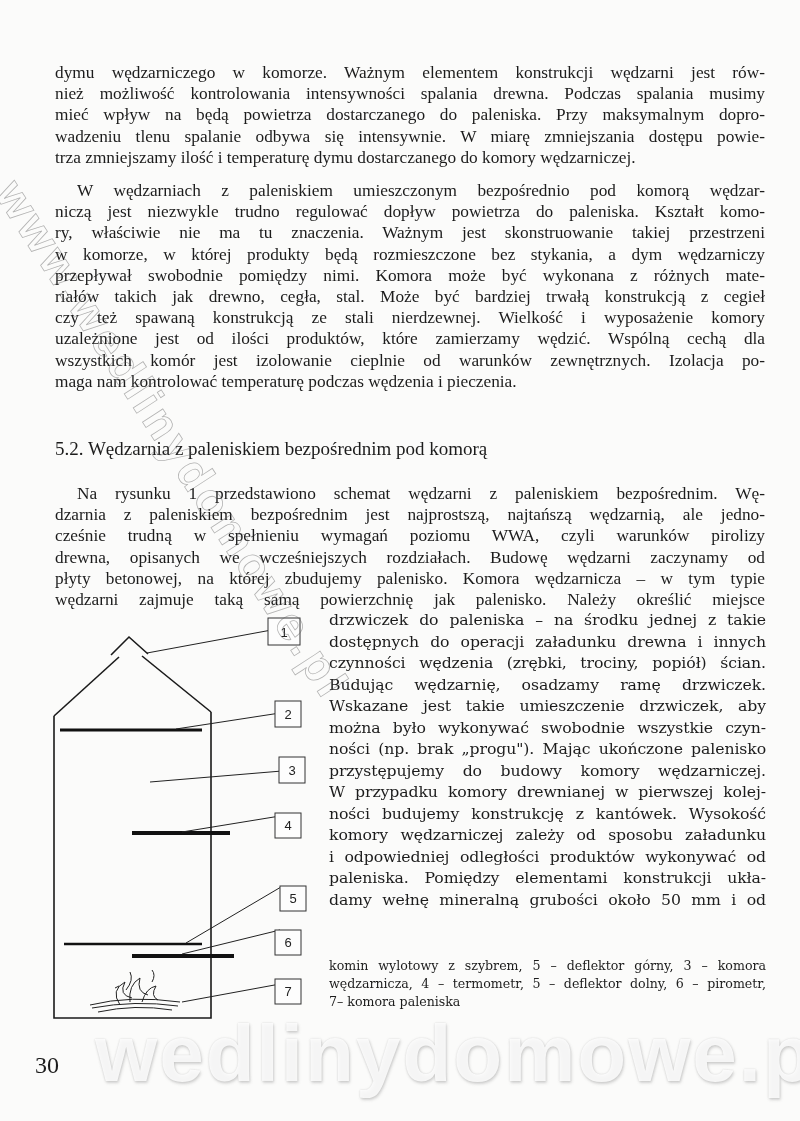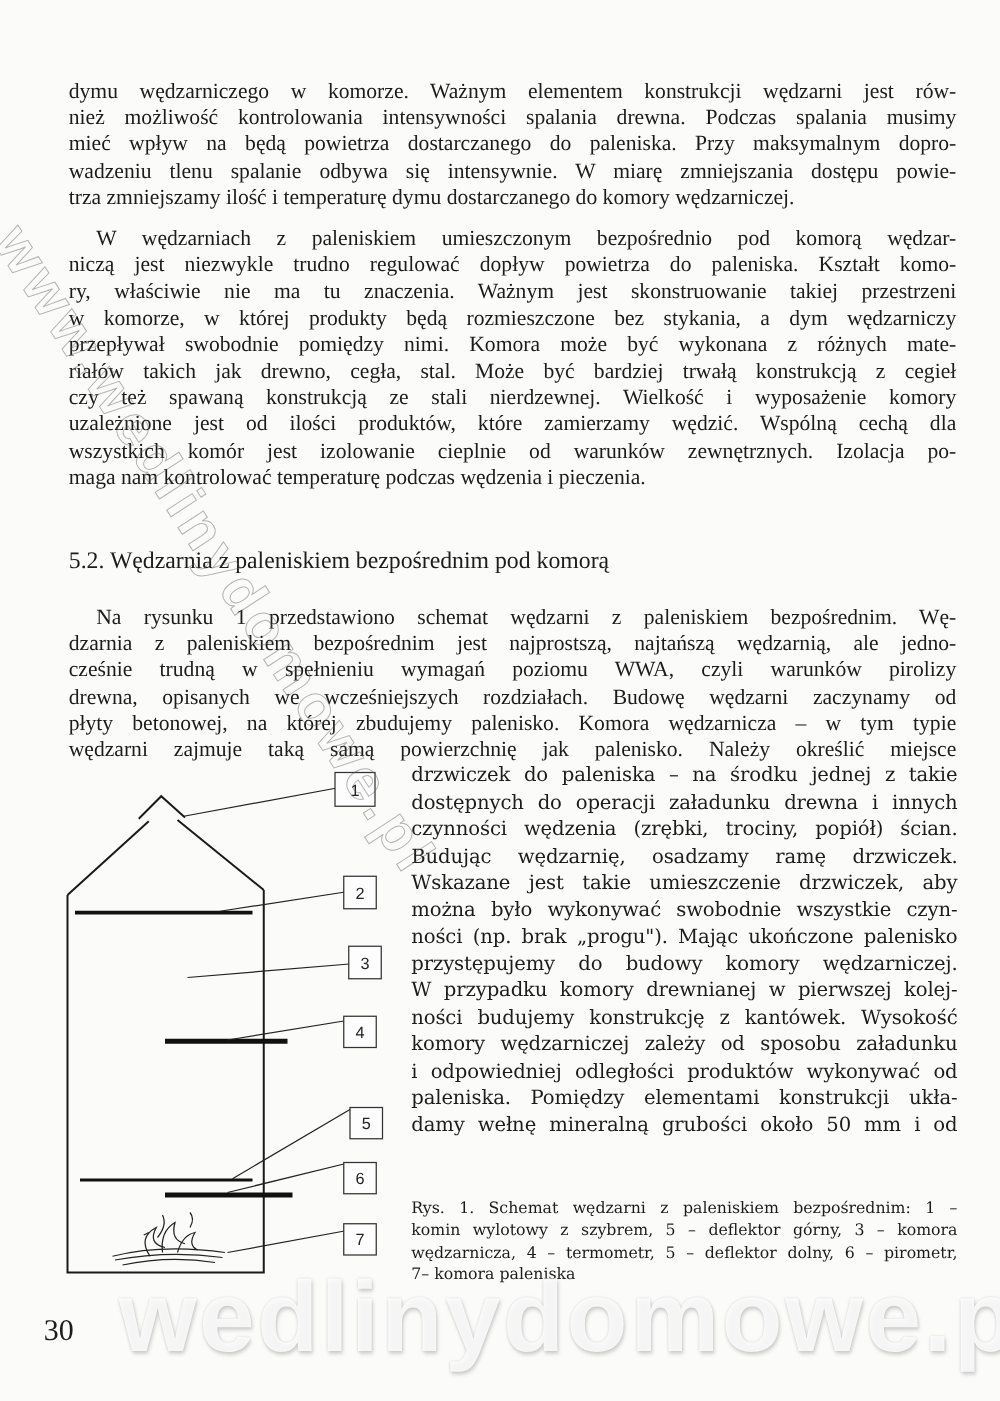--- a/index.html
+++ b/index.html
@@ -148,21 +148,20 @@
       <rect x="235" y="320" width="26" height="25" fill="#fdfdfd" stroke="#333" stroke-width="1"></rect>
       <text x="248" y="337" text-anchor="middle" font-size="13" font-family="Liberation Sans, sans-serif" fill="#222">6</text>
     </g>
     <g>
       <rect x="235" y="369" width="26" height="25" fill="#fdfdfd" stroke="#333" stroke-width="1"></rect>
       <text x="248" y="386" text-anchor="middle" font-size="13" font-family="Liberation Sans, sans-serif" fill="#222">7</text>
     </g>
   </svg>
 
   <div id="caption">
-    <span class="line">Rys. 1. Schemat wędzarni z paleniskiem bezpośrednim: 1 –</span>
     <span class="line">komin wylotowy z szybrem, 5 – deflektor górny, 3 – komora</span>
     <span class="line">wędzarnicza, 4 – termometr, 5 – deflektor dolny, 6 – pirometr,</span>
     <span class="line last">7– komora paleniska</span>
   </div>
 
   <div class="wm-diag">www.wedlinydomowe.pl</div>
   <div class="wm-bottom">wedlinydomowe.pl</div>
 
   <div id="page-number">30</div>
 </div>

